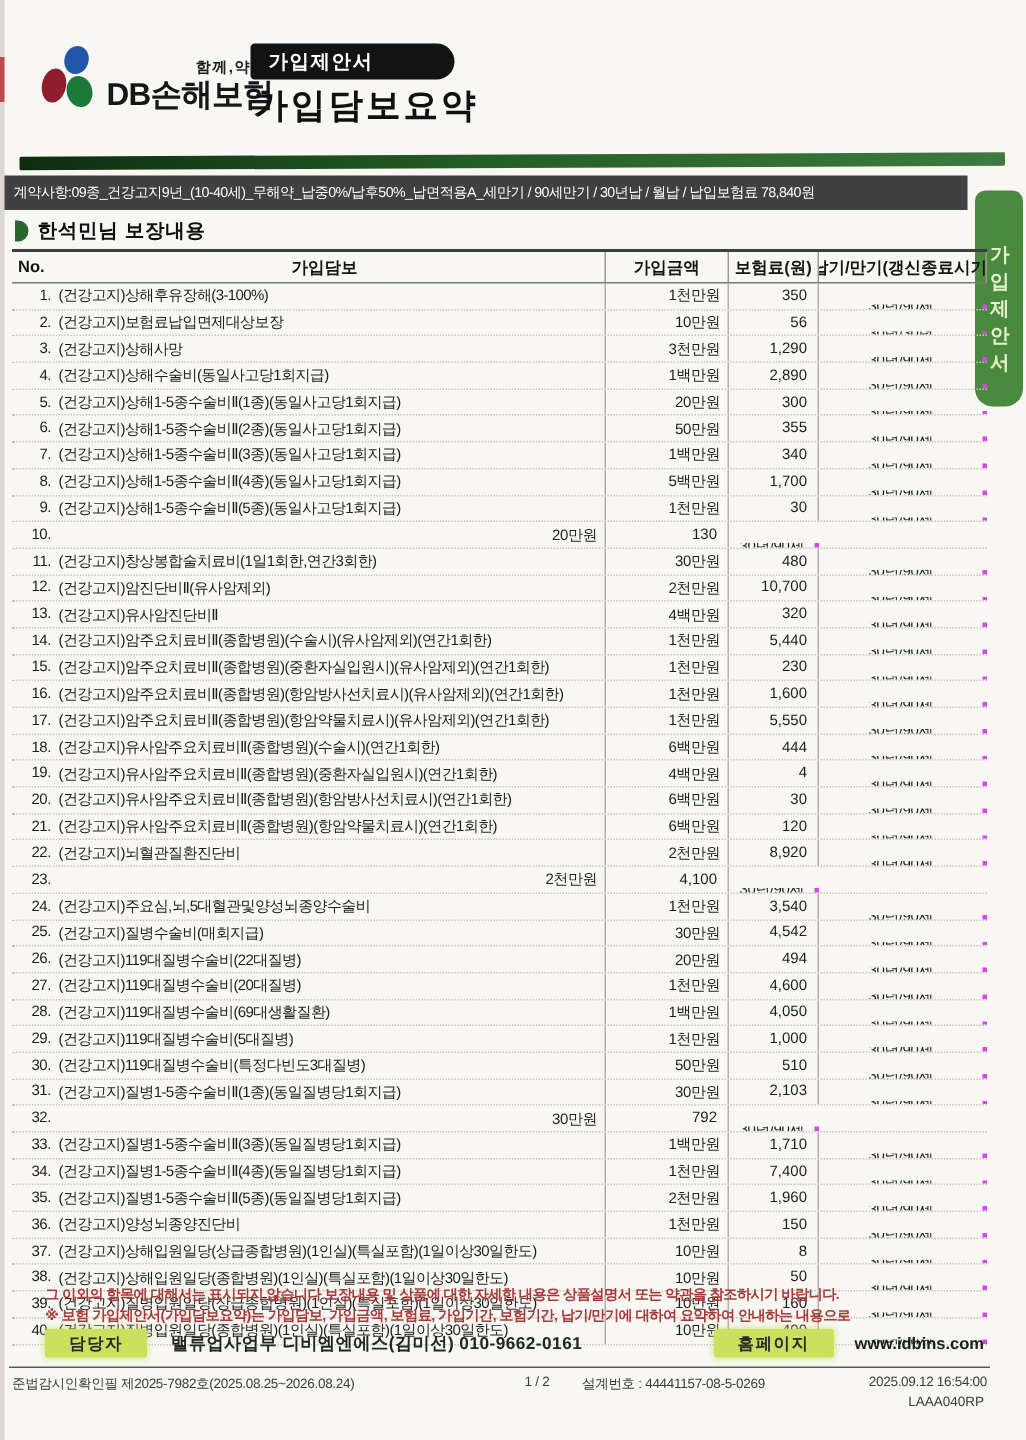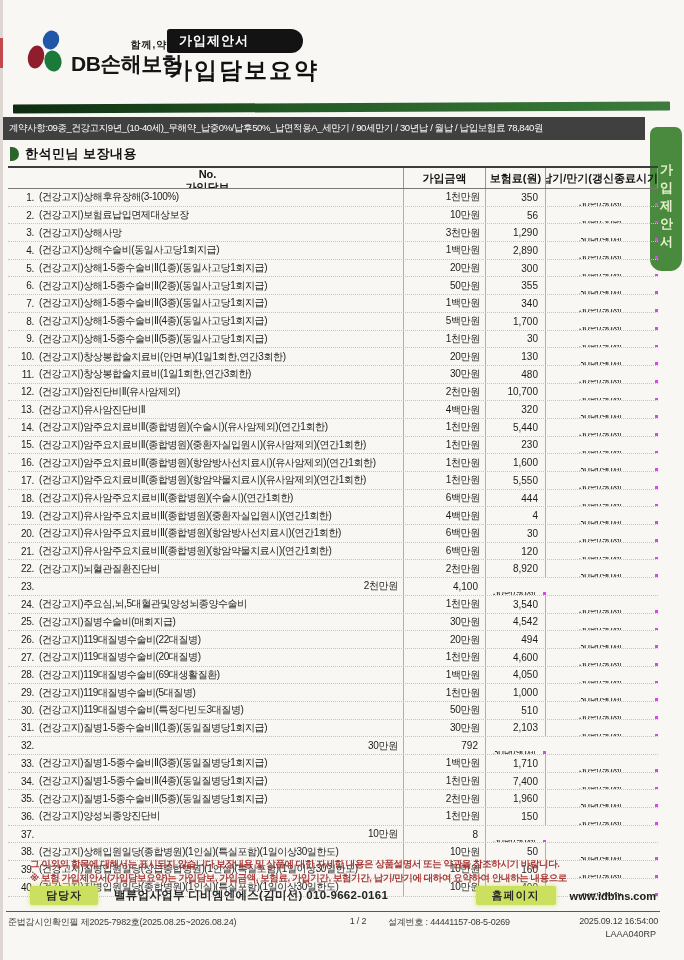--- a/index.html
+++ b/index.html
@@ -28,21 +28,21 @@
             writing-mode:vertical-rl;color:#e3f2cb;font-size:13px;font-weight:bold;letter-spacing:5px;}
 
   .section-title{position:absolute;left:10px;top:145px;display:flex;align-items:center;font-size:13px;font-weight:bold;color:#101010;letter-spacing:0.5px;}
   .section-bullet{width:9px;height:14px;background:#2c652c;border-radius:0 8px 8px 0;margin-right:6px;}
 
   
   .cov-table{position:absolute;left:8px;top:166px;width:650px;border-top:2px solid #3d3d3d;}
   .t-head{display:grid;grid-template-columns:396px 82px 60px 112px;height:20px;font-size:11px;font-weight:bold;
           color:#141414;border-bottom:1px solid #7a7a74;}
   .h-cell{display:flex;align-items:center;justify-content:center;border-right:1px solid #9a9a92;white-space:nowrap;overflow:hidden;}
-  .h-combined{justify-content:flex-start;padding-left:4px;flex-direction:column;}
+  .h-combined{justify-content:flex-start;padding-left:4px;}
   .h-combined .h-no{flex:0 0 auto;}
   .h-combined .h-cov{flex:1;text-align:center;}
   .t-row{display:grid;grid-template-columns:26px 370px 82px 60px 112px;height:16.7px;font-size:10px;color:#1c1c1c;
          border-bottom:1px dotted #c6c4bc;}
   .t-row>div{display:flex;align-items:center;white-space:nowrap;overflow:hidden;}
   .cell-no{justify-content:flex-end;letter-spacing:-0.3px;}
   .cell-no::after{content:".";}
   .cell-cov{padding-left:5px;letter-spacing:-0.4px;border-right:1px solid #b2b0a8;}
   .cell-amt{justify-content:flex-end;padding-right:5px;border-right:1px solid #b2b0a8;letter-spacing:-0.3px;}
   .cell-prem{justify-content:flex-end;padding-right:7px;border-right:1px solid #b2b0a8;}
@@ -165,21 +165,20 @@
     </div>
         <div class="t-row">
       <div class="cell-no">9</div>
       <div class="cell-cov">(건강고지)상해1-5종수술비Ⅱ(5종)(동일사고당1회지급)</div>
       <div class="cell-amt">1천만원</div>
       <div class="cell-prem">30</div>
       <div class="cell-term">30년/90세</div>
     </div>
         <div class="t-row">
       <div class="cell-no">10</div>
-      <div class="cell-cov">(건강고지)창상봉합술치료비(안면부)(1일1회한,연간3회한)</div>
       <div class="cell-amt">20만원</div>
       <div class="cell-prem">130</div>
       <div class="cell-term">30년/90세</div>
     </div>
         <div class="t-row">
       <div class="cell-no">11</div>
       <div class="cell-cov">(건강고지)창상봉합술치료비(1일1회한,연간3회한)</div>
       <div class="cell-amt">30만원</div>
       <div class="cell-prem">480</div>
       <div class="cell-term">30년/90세</div>
@@ -352,20 +351,21 @@
     </div>
         <div class="t-row">
       <div class="cell-no">36</div>
       <div class="cell-cov">(건강고지)양성뇌종양진단비</div>
       <div class="cell-amt">1천만원</div>
       <div class="cell-prem">150</div>
       <div class="cell-term">30년/90세</div>
     </div>
         <div class="t-row">
       <div class="cell-no">37</div>
+      <div class="cell-cov">(건강고지)상해입원일당(상급종합병원)(1인실)(특실포함)(1일이상30일한도)</div>
       <div class="cell-amt">10만원</div>
       <div class="cell-prem">8</div>
       <div class="cell-term">30년/90세</div>
     </div>
         <div class="t-row">
       <div class="cell-no">38</div>
       <div class="cell-cov">(건강고지)상해입원일당(종합병원)(1인실)(특실포함)(1일이상30일한도)</div>
       <div class="cell-amt">10만원</div>
       <div class="cell-prem">50</div>
       <div class="cell-term">30년/90세</div>

